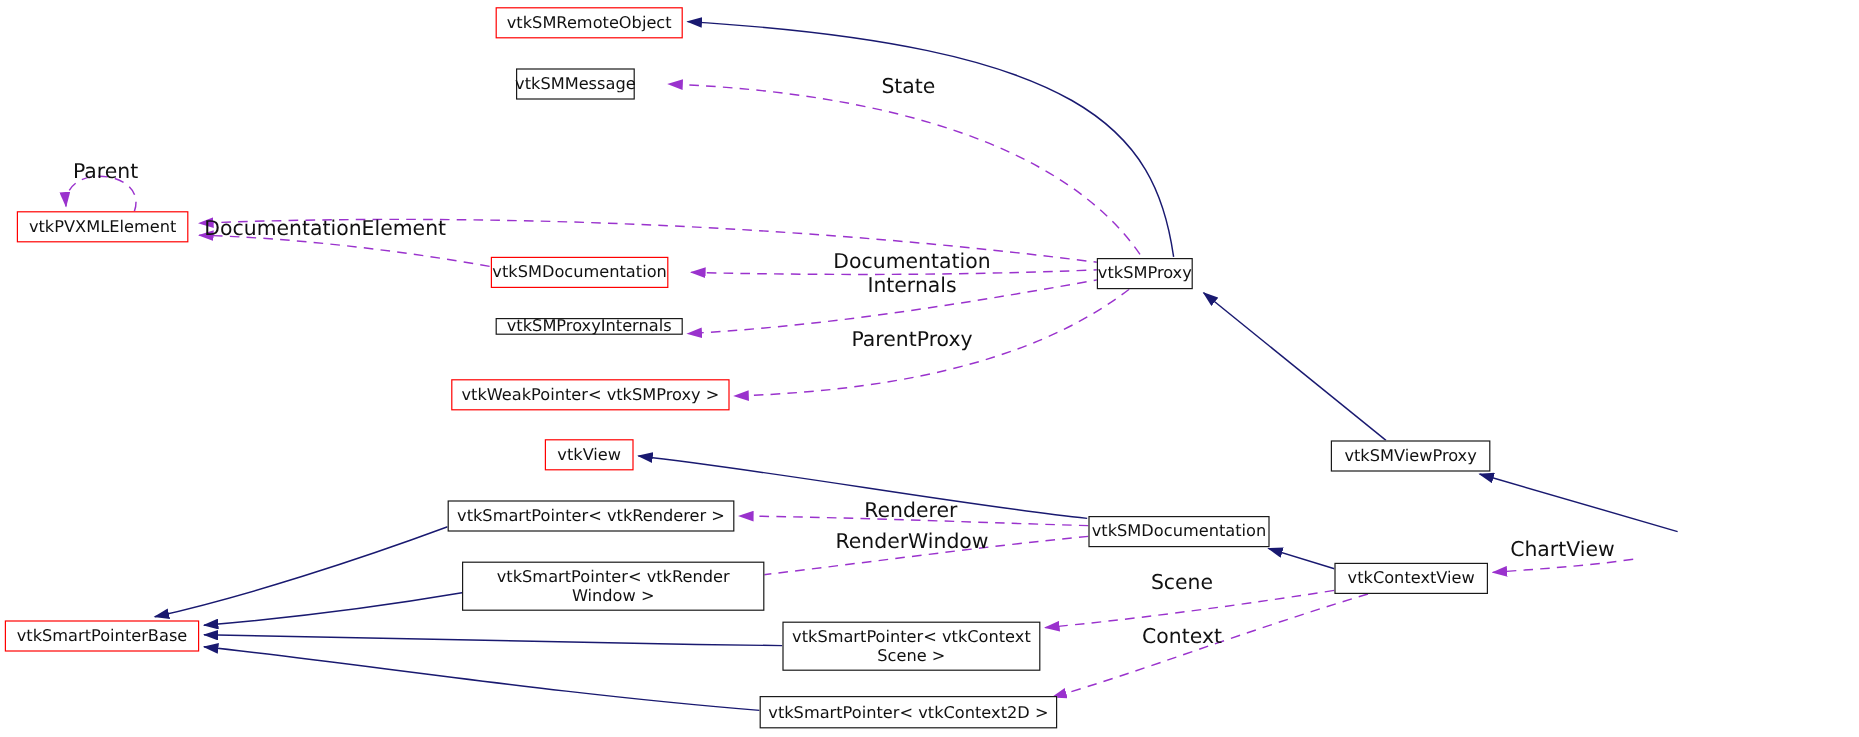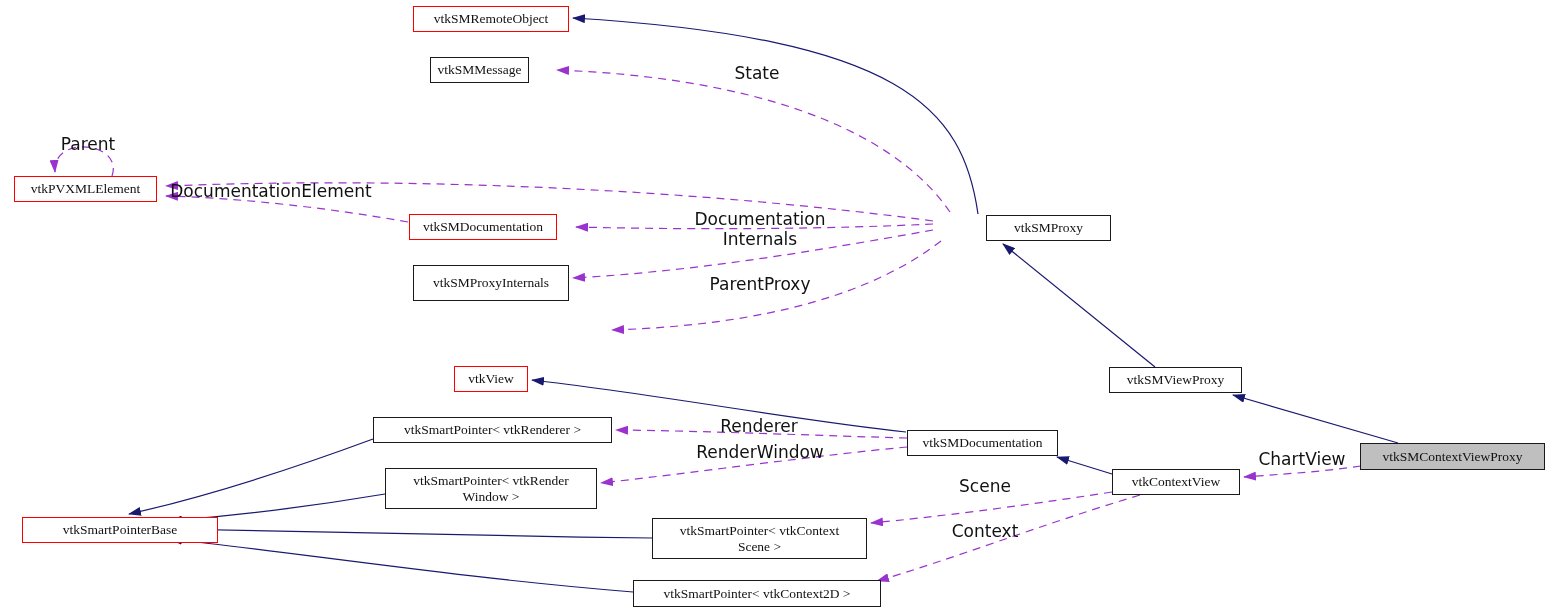--- a/index.html
+++ b/index.html
@@ -28,21 +28,20 @@
   .node{
     position:absolute;
     background:var(--node-fill);
     border:1.3px solid var(--node-border);
     color:var(--label-text);
     font-size:13.5px;line-height:16px;
     display:flex;align-items:center;justify-content:center;
     text-align:center;white-space:pre-line;
     box-sizing:border-box;
     cursor:pointer;
-    font-family:Liberation Serif, serif;
   }
   .node.external{border-color:var(--node-border-external);}
   .node.focus{background:var(--focus-node-fill);cursor:default;}
   .elabel{
     position:absolute;
     transform:translate(-50%,-50%);
     color:var(--label-text);
     font-size:17px;line-height:15px;
     white-space:pre-line;text-align:left;
     pointer-events:none;
@@ -84,34 +83,34 @@
     <path class="usage" d="M 907 447 C 820 455 700 472 601 483" marker-end="url(#ah-usage)"></path>
     <path class="usage" d="M 1112 492 C 1015 507 935 517 871 523" marker-end="url(#ah-usage)"></path>
     <path class="usage" d="M 1140 495 C 1040 525 950 560 877 581" marker-end="url(#ah-usage)"></path>
     <path class="usage" d="M 1361 466 C 1320 472 1283 474 1244 477" marker-end="url(#ah-usage)"></path>
   </svg>
 
   <div class="node external" style="left:413px;top:6px;width:156px;height:26px">vtkSMRemoteObject</div>
   <div class="node" style="left:430px;top:57px;width:99px;height:26px">vtkSMMessage</div>
   <div class="node external" style="left:14px;top:176px;width:143px;height:26px">vtkPVXMLElement</div>
   <div class="node external" style="left:409px;top:214px;width:148px;height:26px">vtkSMDocumentation</div>
-  <div class="node" style="left:413px;top:265px;width:156px;height:36px">vtkSMProxyInternals</div>
+  <div class="node" style="left:413px;top:265px;width:156px;height:14px">vtkSMProxyInternals</div>
+  <div class="node external" style="left:376px;top:316px;width:232px;height:26px">vtkWeakPointer&lt; vtkSMProxy &gt;</div>
   <div class="node external" style="left:454px;top:366px;width:74px;height:26px">vtkView</div>
   <div class="node" style="left:373px;top:417px;width:239px;height:26px">vtkSmartPointer&lt; vtkRenderer &gt;</div>
-  <div class="node" style="left:385px;top:468px;width:212px;height:41px">vtkSmartPointer&lt; vtkRender
+  <div class="node" style="left:385px;top:468px;width:252px;height:41px">vtkSmartPointer&lt; vtkRender
 Window &gt;</div>
-  <div class="node external" style="left:22px;top:517px;width:196px;height:26px">vtkSmartPointerBase</div>
+  <div class="node external" style="left:4px;top:517px;width:162px;height:26px">vtkSmartPointerBase</div>
   <div class="node" style="left:652px;top:518px;width:215px;height:41px">vtkSmartPointer&lt; vtkContext
 Scene &gt;</div>
   <div class="node" style="left:633px;top:580px;width:248px;height:27px">vtkSmartPointer&lt; vtkContext2D &gt;</div>
-  <div class="node" style="left:986px;top:215px;width:125px;height:26px">vtkSMProxy</div>
+  <div class="node" style="left:914px;top:215px;width:80px;height:26px">vtkSMProxy</div>
   <div class="node" style="left:1109px;top:367px;width:133px;height:26px">vtkSMViewProxy</div>
   <div class="node" style="left:907px;top:430px;width:151px;height:26px">vtkSMDocumentation</div>
   <div class="node" style="left:1112px;top:469px;width:128px;height:26px">vtkContextView</div>
-  <div class="node focus" style="left:1360px;top:443px;width:185px;height:27px">vtkSMContextViewProxy</div>
 
   <div class="elabel" style="left:757px;top:73px">State</div>
   <div class="elabel" style="left:271px;top:191px">DocumentationElement</div>
   <div class="elabel" style="left:88px;top:144px">Parent</div>
   <div class="elabel" style="left:760px;top:219px">Documentation</div>
   <div class="elabel" style="left:760px;top:239px">Internals</div>
   <div class="elabel" style="left:760px;top:284px">ParentProxy</div>
   <div class="elabel" style="left:759px;top:426px">Renderer</div>
   <div class="elabel" style="left:760px;top:452px">RenderWindow</div>
   <div class="elabel" style="left:985px;top:486px">Scene</div>

